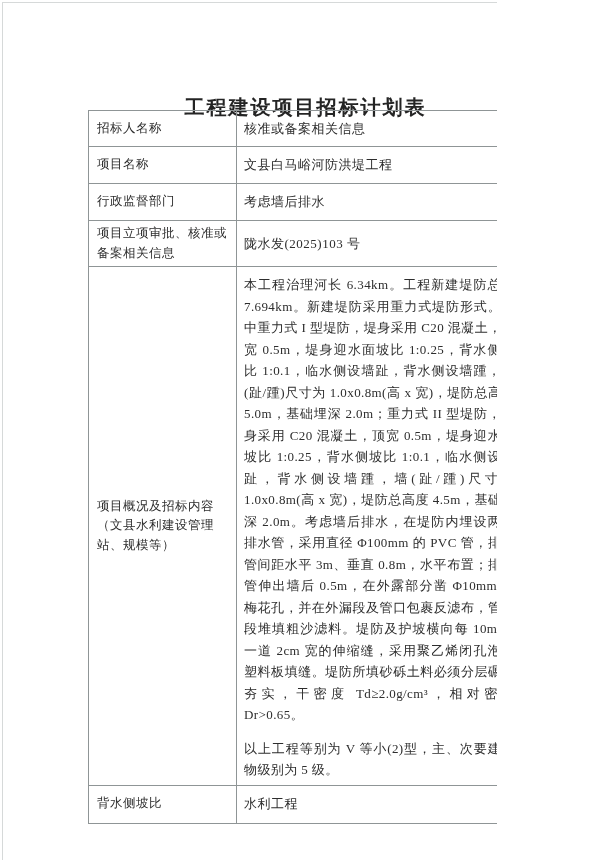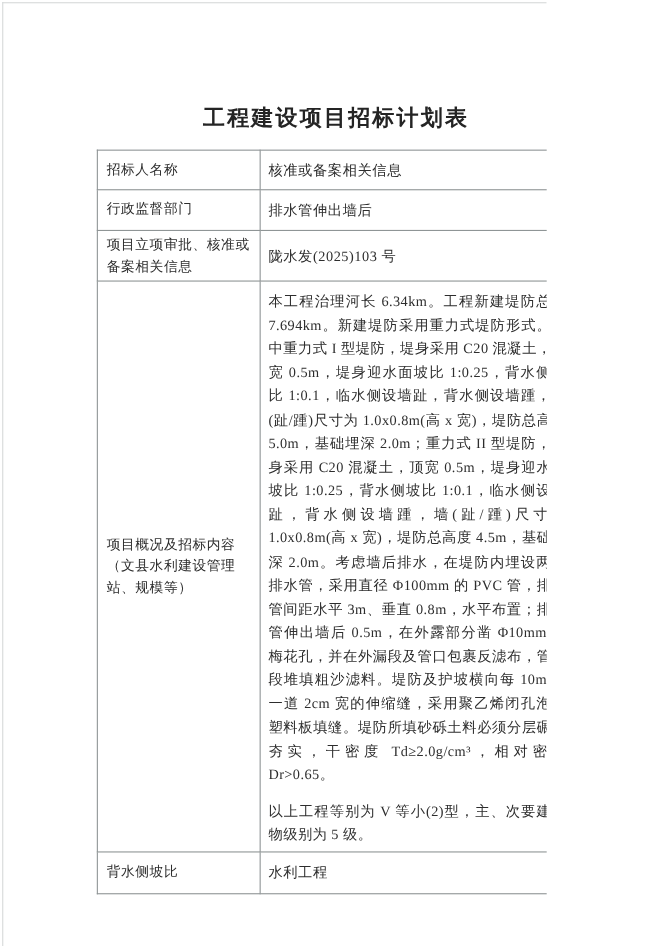--- a/index.html
+++ b/index.html
@@ -32,21 +32,21 @@
     text-align: center;
     font-size: 20px;
     font-weight: bold;
     letter-spacing: 2px;
     color: #242424;
     font-family: "Liberation Sans", "DejaVu Sans", sans-serif;
   }
   table.plan-table {
     position: absolute;
     left: 88px;
-    top: 136px;
+    top: 110px;
     width: 435px;
     border-collapse: collapse;
     table-layout: fixed;
   }
   table.plan-table td {
     border: 1px solid #8f9596;
     vertical-align: middle;
     overflow: hidden;
   }
   col.c-label { width: 148px; }
@@ -94,22 +94,26 @@
     <colgroup>
         <col class="c-label">
         <col class="c-value">
       </colgroup>
     <tbody>
       <tr class="r-short">
         <td class="cell-label">招标人名称</td>
         <td class="cell-value">核准或备案相关信息</td>
       </tr>
       <tr class="r-mid">
+        <td class="cell-label">项目名称</td>
+        <td class="cell-value">文县白马峪河防洪堤工程</td>
+      </tr>
+      <tr class="r-mid">
         <td class="cell-label">行政监督部门</td>
-        <td class="cell-value">排水管伸出墙后</td>
+        <td class="cell-value">考虑墙后排水</td>
       </tr>
       <tr class="r-tall">
         <td class="cell-label">项目立项审批、核准或备案相关信息</td>
         <td class="cell-value">陇水发(2025)103 号</td>
       </tr>
       <tr class="r-huge">
         <td class="cell-label">项目概况及招标内容（文县水利建设管理站、规模等）</td>
         <td class="cell-desc">
           <p>本工程治理河长 6.34km。工程新建堤防总长 7.694km。新建堤防采用重力式堤防形式。其中重力式 I 型堤防，堤身采用 C20 混凝土，顶宽 0.5m，堤身迎水面坡比 1:0.25，背水侧坡比 1:0.1，临水侧设墙趾，背水侧设墙踵，墙(趾/踵)尺寸为 1.0x0.8m(高 x 宽)，堤防总高度 5.0m，基础埋深 2.0m；重力式 II 型堤防，堤身采用 C20 混凝土，顶宽 0.5m，堤身迎水面坡比 1:0.25，背水侧坡比 1:0.1，临水侧设墙趾，背水侧设墙踵，墙(趾/踵)尺寸为 1.0x0.8m(高 x 宽)，堤防总高度 4.5m，基础埋深 2.0m。考虑墙后排水，在堤防内埋设两排排水管，采用直径 Φ100mm 的 PVC 管，排水管间距水平 3m、垂直 0.8m，水平布置；排水管伸出墙后 0.5m，在外露部分凿 Φ10mm 的梅花孔，并在外漏段及管口包裹反滤布，管口段堆填粗沙滤料。堤防及护坡横向每 10m 设一道 2cm 宽的伸缩缝，采用聚乙烯闭孔泡沫塑料板填缝。堤防所填砂砾土料必须分层碾压夯实，干密度 Td≥2.0g/cm³，相对密度 Dr&gt;0.65。</p>
           <p>以上工程等别为 V 等小(2)型，主、次要建筑物级别为 5 级。</p>

